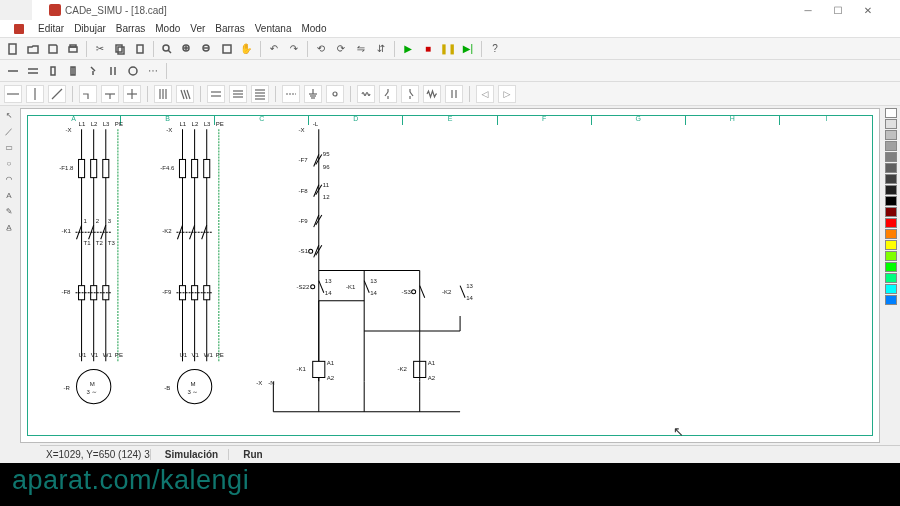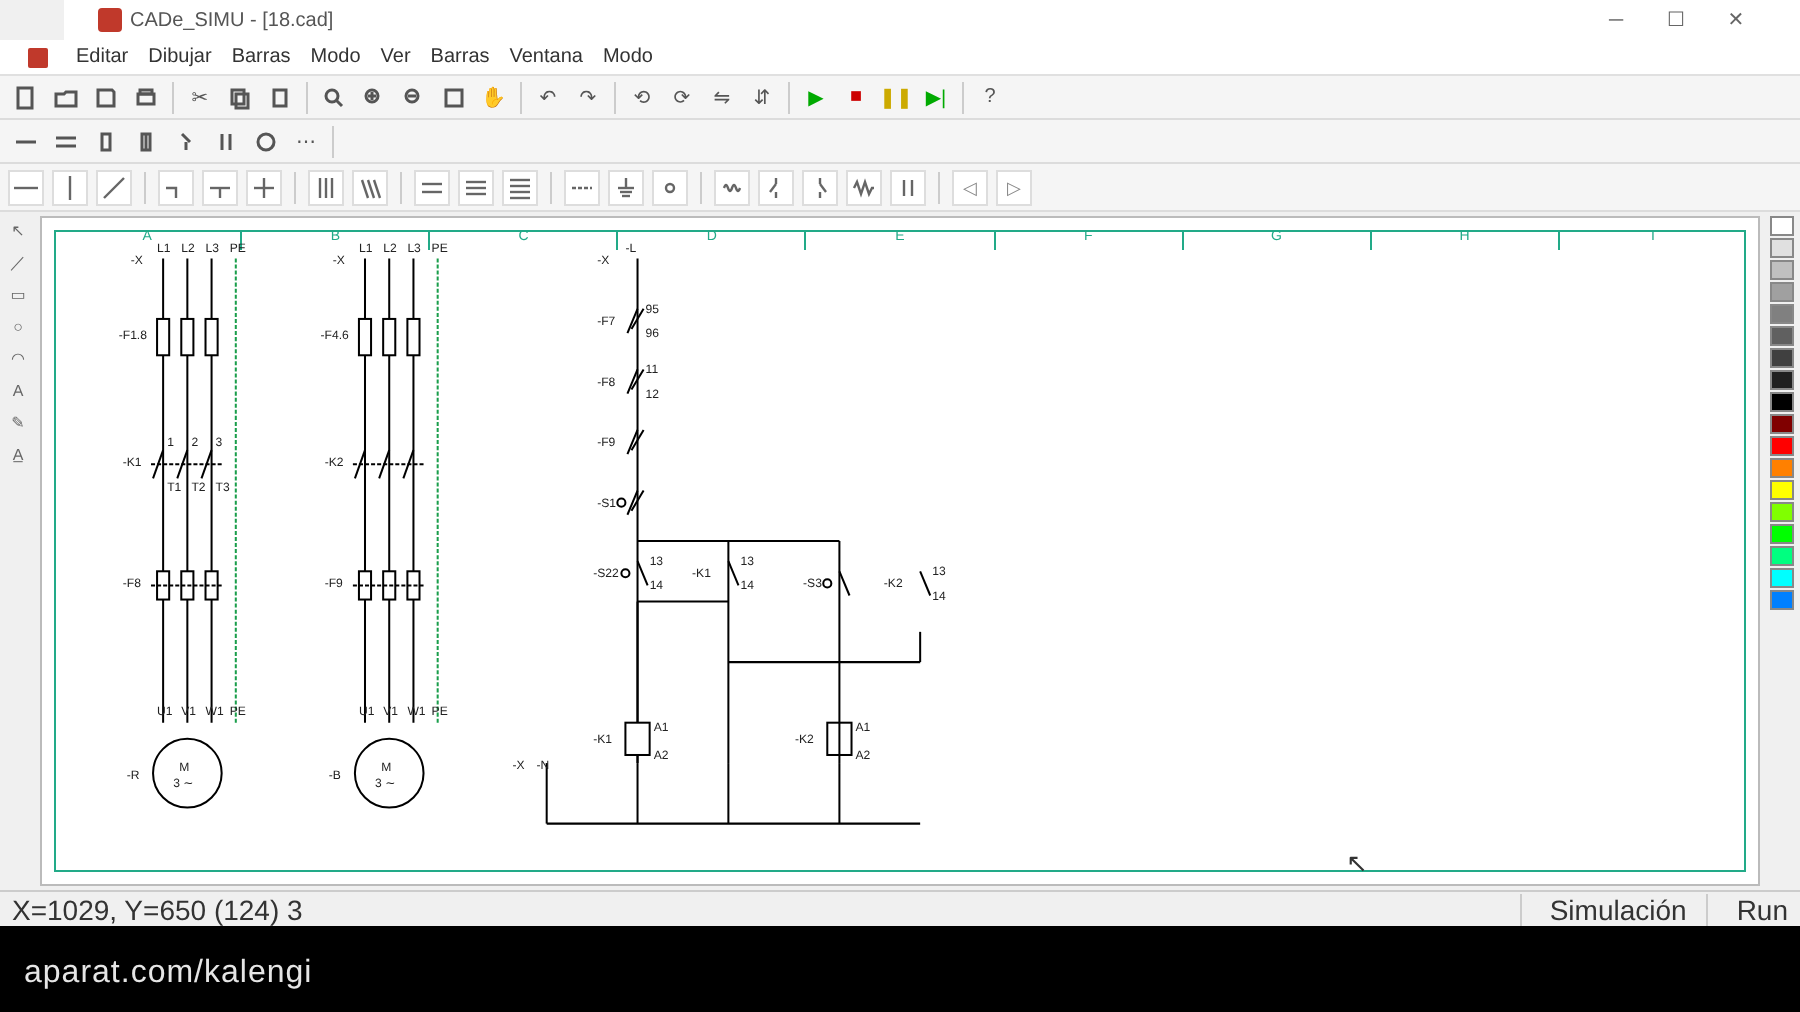--- a/index.html
+++ b/index.html
@@ -43,25 +43,25 @@
   .schematic { position: absolute; inset: 0; }
   .schematic text { font-size: 6px; fill: #222; font-family: sans-serif; }
   .wire { stroke: #000; stroke-width: 1; fill: none; }
   .wire-g { stroke: #1a9e4b; stroke-width: 1; fill: none; stroke-dasharray: 2 1; }
   .comp { stroke: #000; stroke-width: 1; fill: #fff; }
   .motor { stroke: #000; stroke-width: 1; fill: #fff; }
 
   .right-colors { width: 18px; background: #f0f0f0; display: flex; flex-direction: column; gap: 1px; padding-top: 2px; align-items: center; }
   .color-sw { width: 12px; height: 10px; border: 1px solid #888; }
 
-  .status-bar { height: 18px; background: #f0f0f0; border-top: 1px solid #ccc; display: flex; align-items: center; justify-content: space-between; padding: 0 6px; font-size: 14px; color: #333; }
+  .status-bar { height: 18px; background: #f0f0f0; border-top: 1px solid #ccc; display: flex; align-items: center; padding: 0 6px; font-size: 10px; color: #333; margin-left: 40px; }
   .status-right { display: flex; gap: 10px; }
-  .status-right span { border-left: 1px solid #ccc; padding-left: 14px;}
-
-  .watermark { position: absolute; bottom: 10px; left: 12px; color: #e5e5e5; font-size: 16px; font-family: Arial, sans-serif; letter-spacing: .5px; z-index: 5; font-weight: 400; }
+  .status-right span { border-left: 1px solid #ccc; padding-left: 14px; font-weight: bold;}
+
+  .watermark { position: absolute; bottom: 10px; left: 12px; color: #0f766e; font-size: 27px; font-family: Arial, sans-serif; letter-spacing: .5px; z-index: 5; font-weight: 400; }
 
   .cursor { position: absolute; left: 673px; top: 424px; font-size: 13px; color: #333; z-index: 4; }
 </style>
 </head>
 <body>
 
 <div class="app-window">
   <div class="title-bar">
     <div class="title-left">
       <span class="app-icon"></span>

